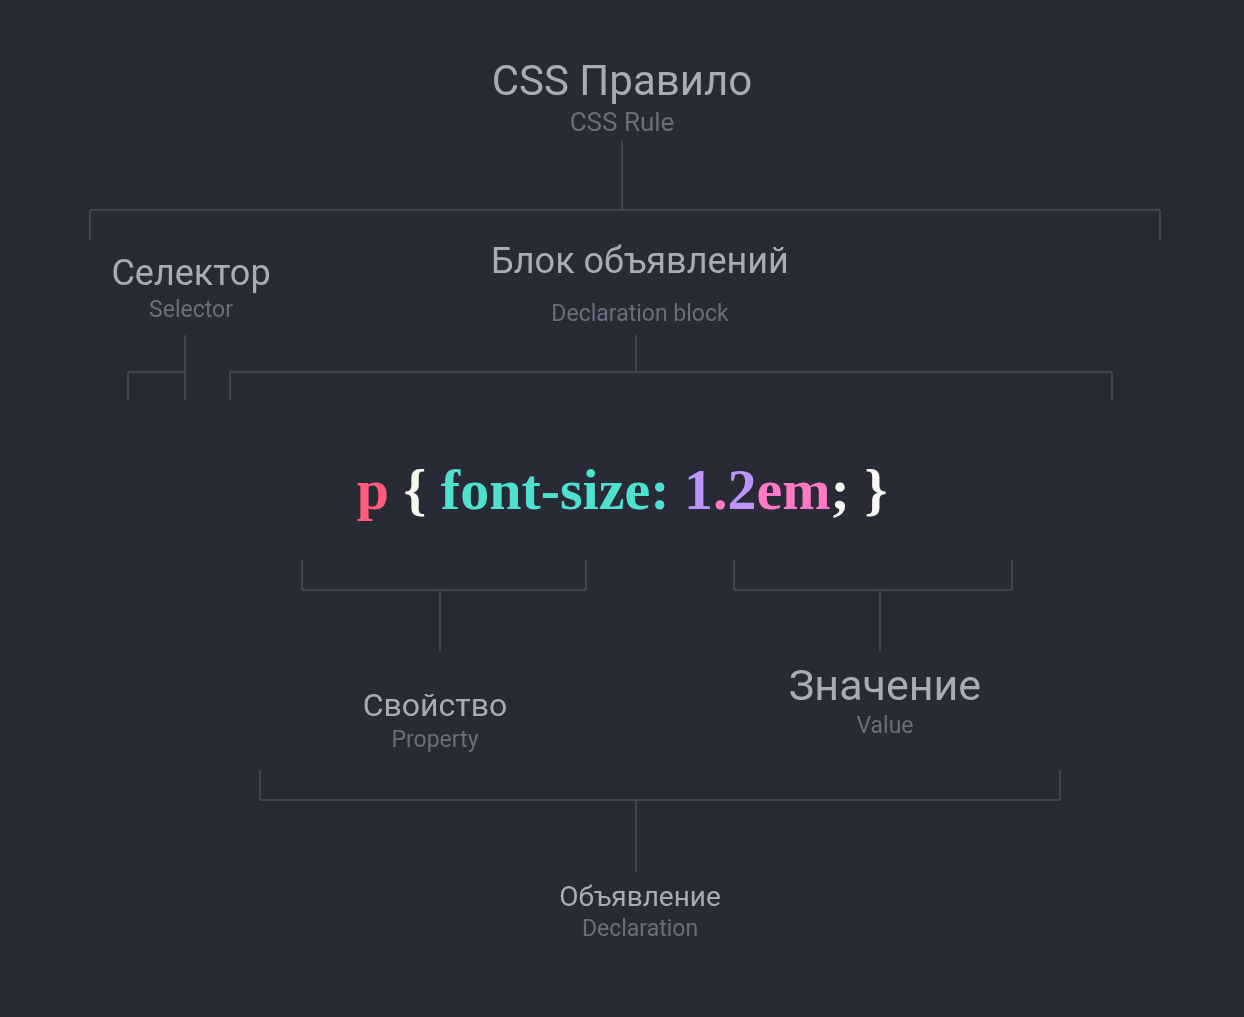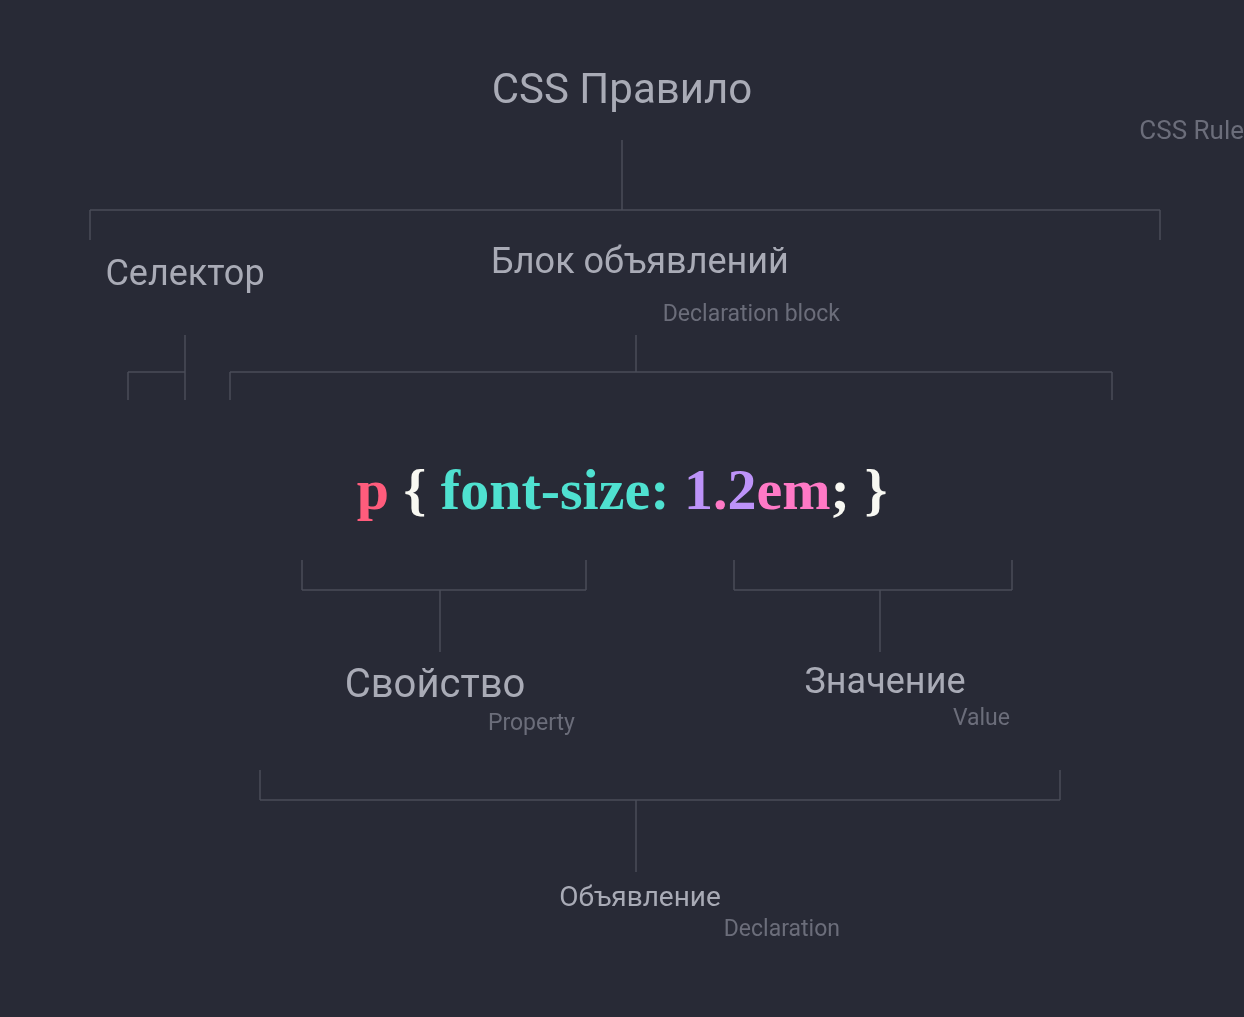--- a/index.html
+++ b/index.html
@@ -16,46 +16,45 @@
     text-align: center;
     width: 100%;
   }
   .label-ru {
     color: #a9abb6;
     font-weight: 400;
   }
   .label-en {
     color: #6b6d7a;
     font-weight: 400;
-    text-align: right;
   }
   
   
-  .rule-label { top: 64px; left: 0; }
+  .rule-label { top: 56px; left: 0; }
   .rule-label .label-ru { font-size: 42px; }
   .rule-label .label-en { font-size: 26px; margin-top: 2px; }
   
   
-  .selector-label { top: 252px; left: 85px; width: 200px; }
+  .selector-label { top: 252px; left: 91px; width: 200px; }
   .selector-label .label-ru { font-size: 36px; }
   .selector-label .label-en { font-size: 23px; margin-top: 2px; }
   
   
   .declblock-label { top: 240px; left: 440px; width: 400px; }
   .declblock-label .label-ru { font-size: 36px; }
   .declblock-label .label-en { font-size: 23px; margin-top: 18px; }
   
   
   .property-label { top: 660px; left: 295px; width: 280px; }
-  .property-label .label-ru { font-size: 40px; }
+  .property-label .label-ru { font-size: 32px; margin-top: 26px; }
   .property-label .label-en { font-size: 23px; margin-top: 2px; }
   
   
   .value-label { top: 660px; left: 760px; width: 250px; }
-  .value-label .label-ru { font-size: 36px; }
+  .value-label .label-ru { font-size: 43px; }
   .value-label .label-en { font-size: 23px; margin-top: 2px; }
   
   
   .declaration-label { top: 880px; left: 440px; width: 400px; }
   .declaration-label .label-ru { font-size: 28px; }
   .declaration-label .label-en { font-size: 23px; margin-top: 2px; }
   
   
   .code {
     position: absolute;
@@ -125,20 +124,21 @@
   <line x1="636" y1="800" x2="636" y2="872"></line>
 </svg>
 
 <div class="label-group rule-label">
   <div class="label-ru">CSS Правило</div>
   <div class="label-en">CSS Rule</div>
 </div>
 
 <div class="label-group selector-label">
   <div class="label-ru">Селектор</div>
+  <div class="label-en">Selector</div>
 </div>
 
 <div class="label-group declblock-label">
   <div class="label-ru">Блок объявлений</div>
   <div class="label-en">Declaration block</div>
 </div>
 
 <div class="code">
   <span class="c-sel">p</span>
   <span> </span>

